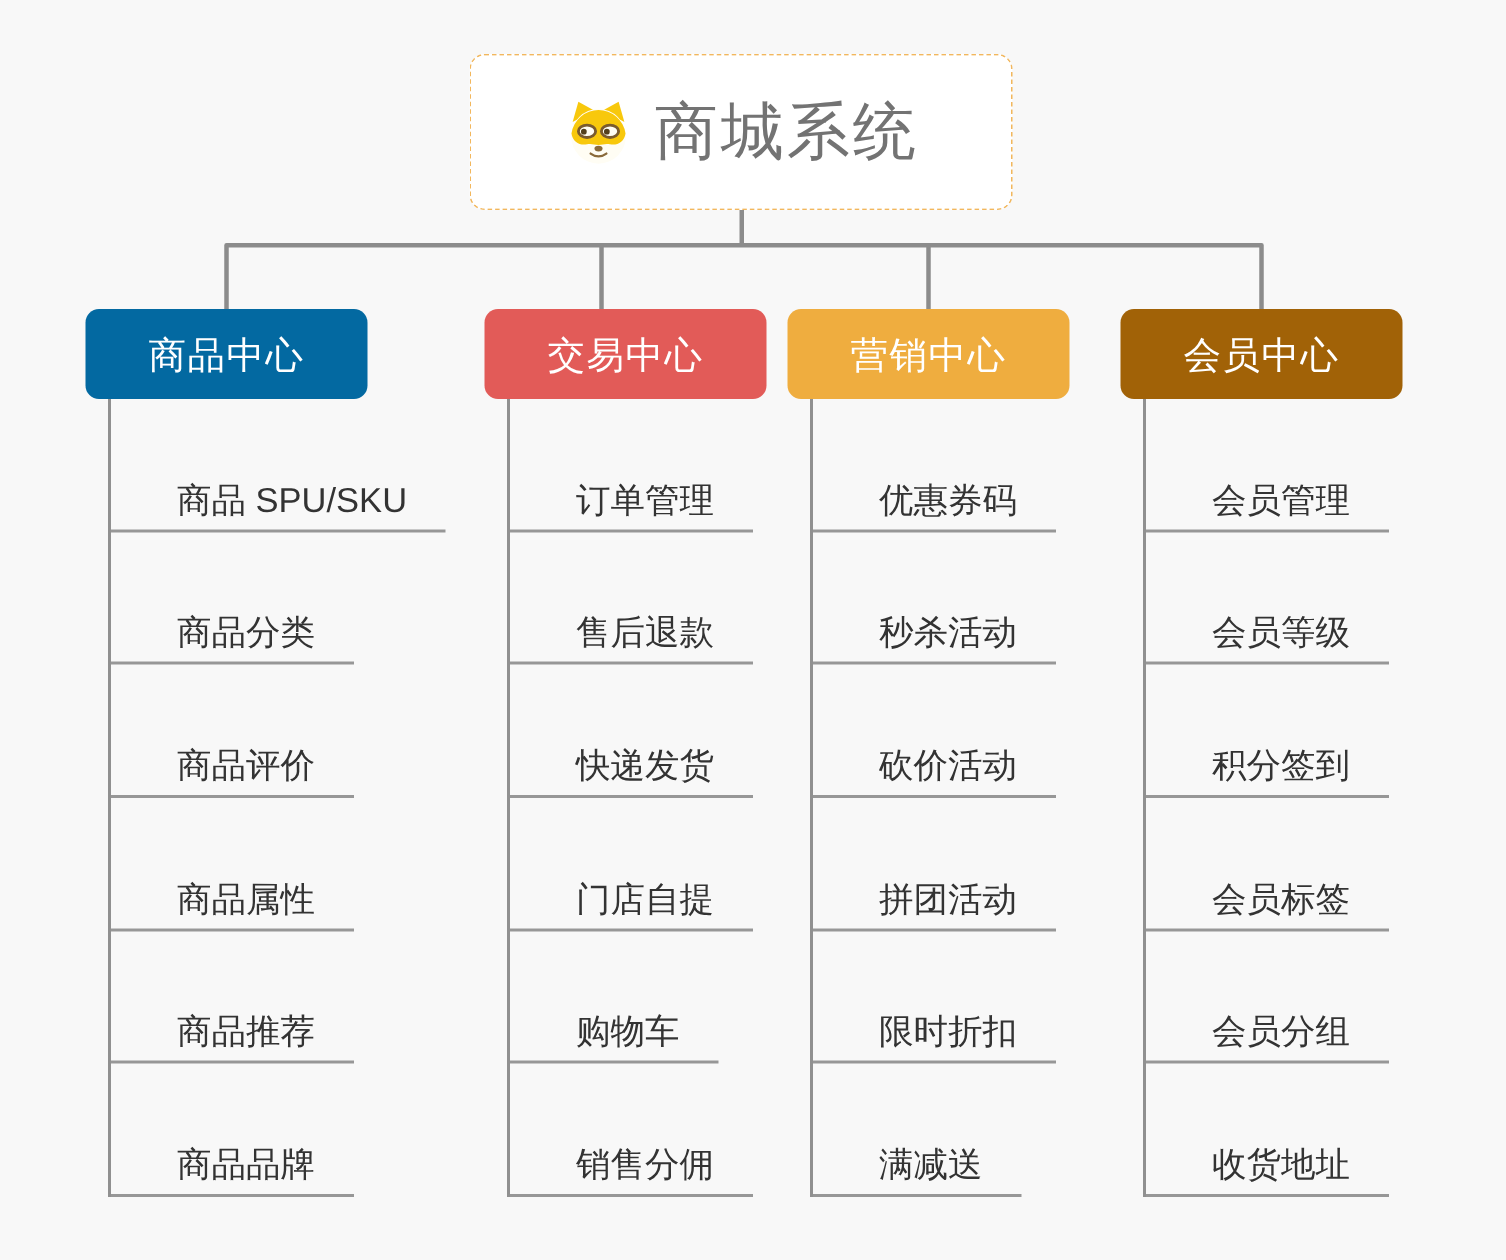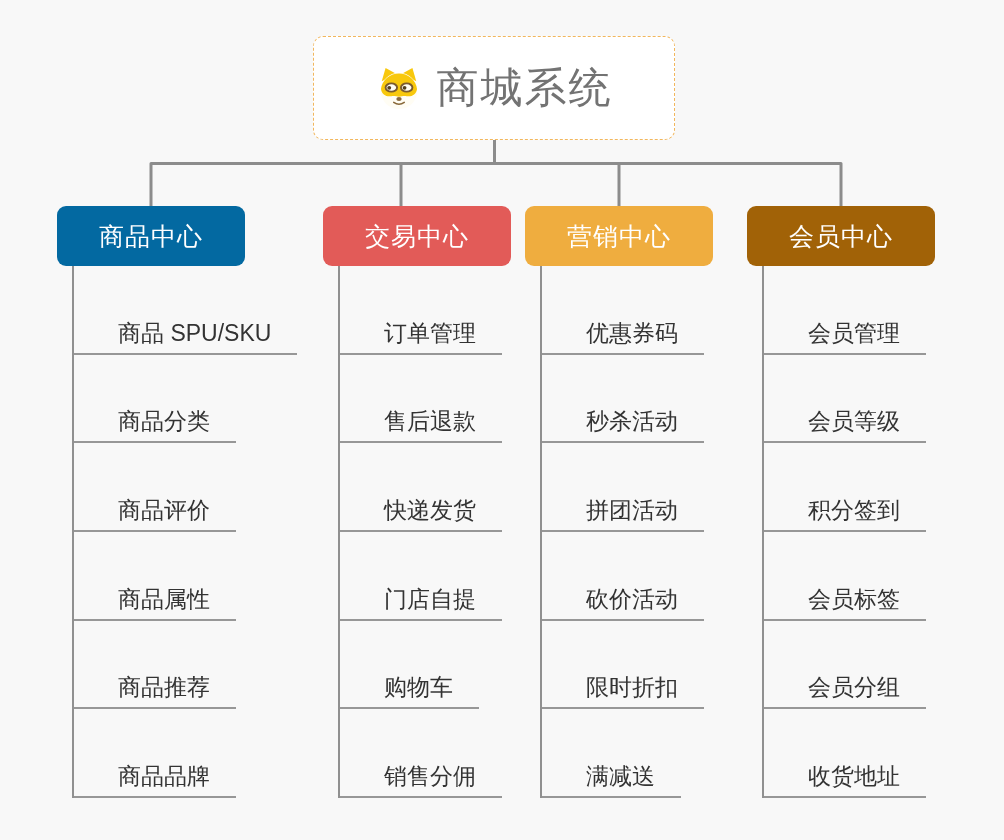--- a/index.html
+++ b/index.html
@@ -101,22 +101,22 @@
       <div class="item">购物车</div>
       <div class="item">销售分佣</div>
     </div>
   </div>
 
   <div class="branch" style="left:525px">
     <div class="branch-box" style="background: rgb(239, 173, 63);">营销中心</div>
     <div class="items">
       <div class="item">优惠券码</div>
       <div class="item">秒杀活动</div>
+      <div class="item">砍价活动</div>
       <div class="item">拼团活动</div>
-      <div class="item">砍价活动</div>
       <div class="item">限时折扣</div>
       <div class="item">满减送</div>
     </div>
   </div>
 
   <div class="branch" style="left:747px">
     <div class="branch-box" style="background: #a16207; font-family: Liberation Serif, serif;">会员中心</div>
     <div class="items">
       <div class="item">会员管理</div>
       <div class="item">会员等级</div>

